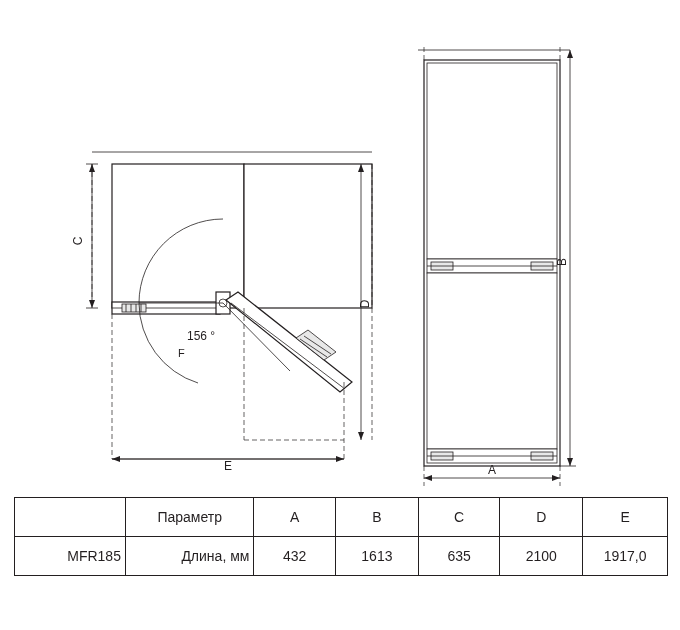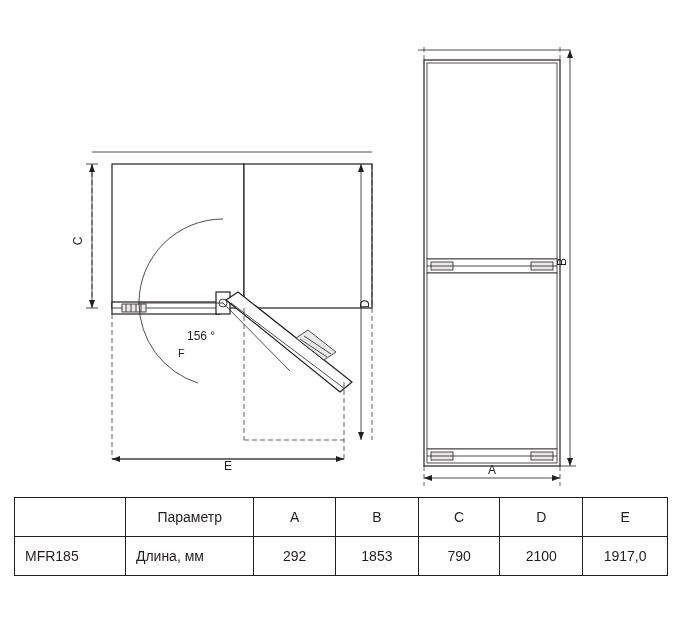--- a/index.html
+++ b/index.html
@@ -20,21 +20,21 @@
     font-size:14px;
   }
   table.spec td,table.spec th{
     border:1px solid #231f20;
     height:38px;
     text-align:center;
     font-weight:normal;
     padding:0 4px;
     color:#231f20;
   }
-  table.spec td.left{ text-align:left; padding-left:10px;}
+  table.spec td.left{ text-align:right; padding-left:10px;}
   .c-model{width:110px;}
   .c-param{width:130px;}
   .c-val{width:82px;}
   .lbl{
     font-family:"Liberation Sans", sans-serif;
     font-size:12px;
     fill:#231f20;
   }
   .lbl-small{font-size:11px;}
   .ln-thin{stroke:#231f20;stroke-width:0.8;fill:none;}
@@ -167,23 +167,23 @@
           <th class="c-val">B</th>
           <th class="c-val">C</th>
           <th class="c-val">D</th>
           <th class="c-val">E</th>
         </tr>
       </thead>
       <tbody>
         <tr>
           <td class="left">MFR185</td>
           <td class="left">Длина, мм</td>
-          <td>292</td>
-          <td>1853</td>
-          <td>790</td>
+          <td>432</td>
+          <td>1613</td>
+          <td>635</td>
           <td>2100</td>
           <td>1917,0</td>
         </tr>
       </tbody>
     </table>
   </div>
 
 </div>
 
 </body></html>

